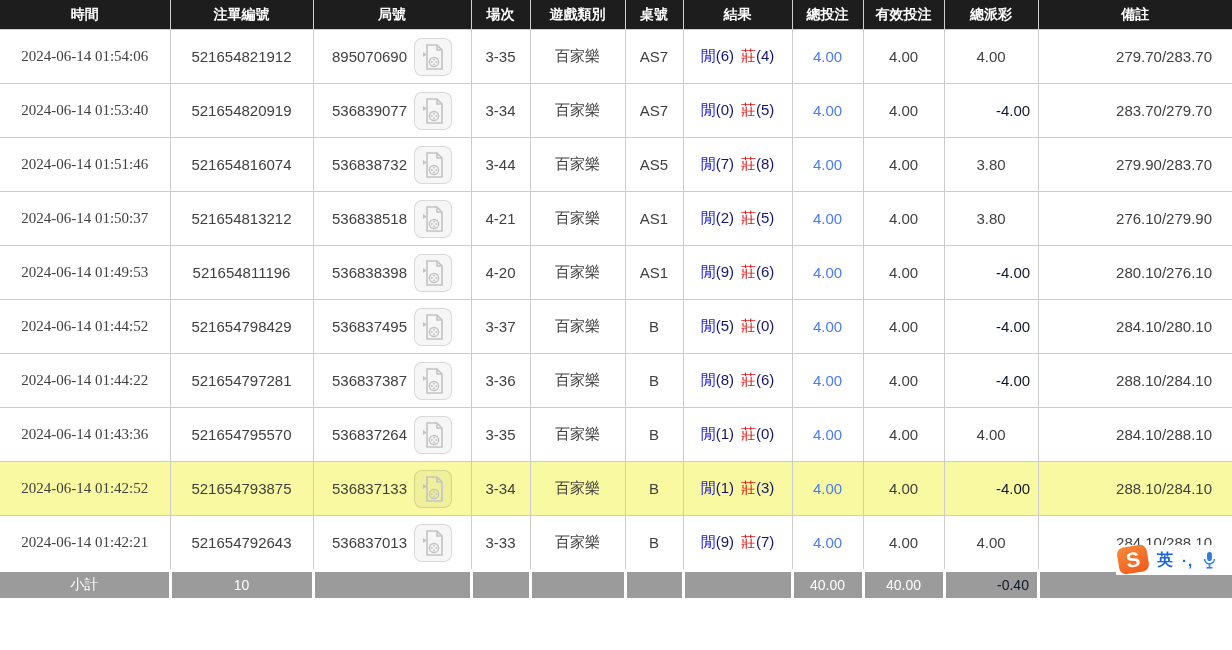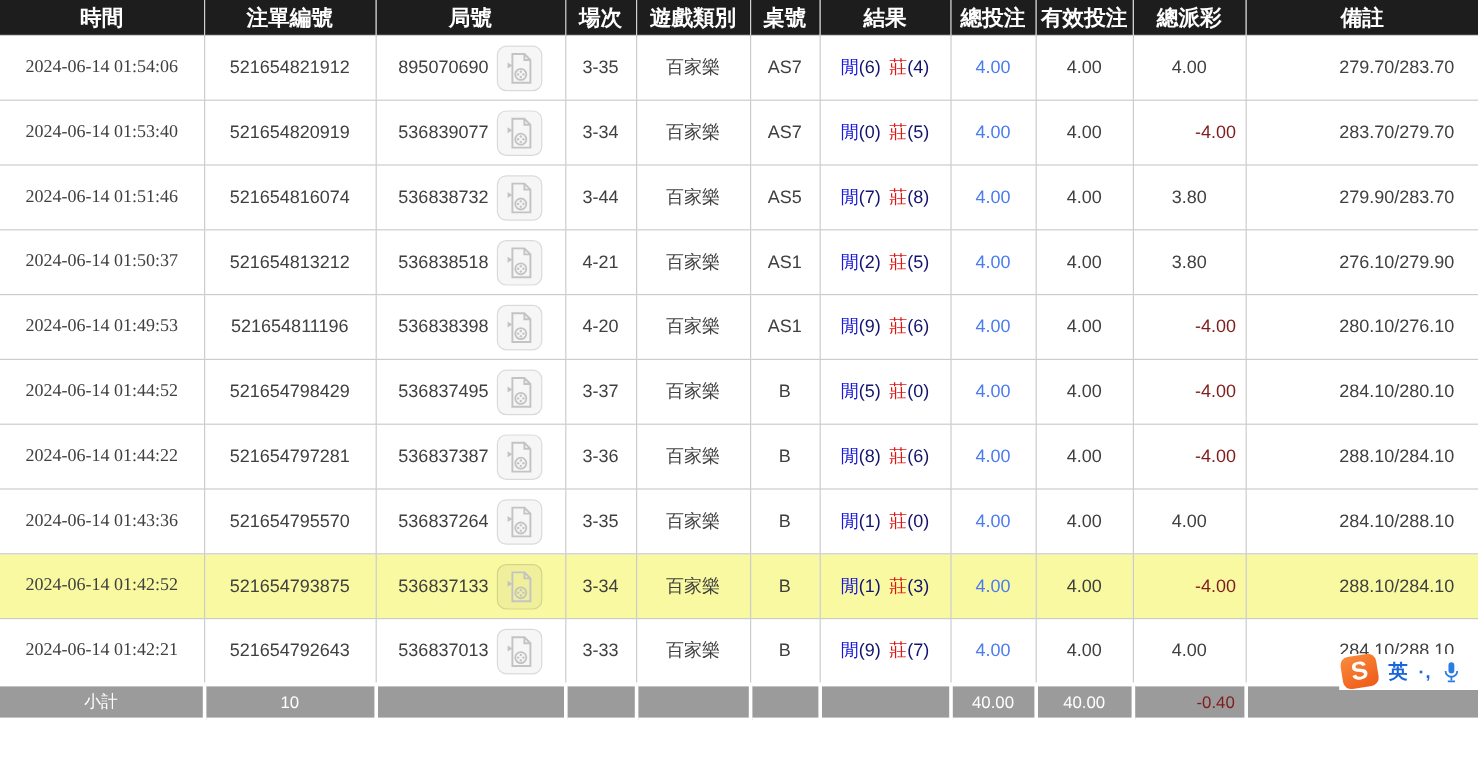--- a/index.html
+++ b/index.html
@@ -2,35 +2,35 @@
 <html><head>
 <meta charset="utf-8">
 <style>
   html,body{margin:0;padding:0;}
   body{
     width:1232px;height:650px;position:relative;overflow:hidden;background:#fff;
     font-family:"Liberation Sans","DejaVu Sans",sans-serif;
   }
   table{border-collapse:collapse;table-layout:fixed;width:1232px;}
   thead th{
-    background:#1d1d1d;color:#fff;font-size:18px;font-weight:bold;height:29px;
+    background:#1d1d1d;color:#fff;font-size:14px;font-weight:bold;height:29px;
     border:1px solid #cfcfcf;border-top:none;padding:0;
   }
   thead th:first-child{border-left:none;}
   thead th:last-child{border-right:none;}
   tbody td{
     height:53px;border:1px solid #cccccc;text-align:center;font-size:15px;
     color:#404040;background:#fff;padding:0;vertical-align:middle;
   }
   tbody td:first-child{border-left:none;font-family:Liberation Serif, serif;}
   tbody td:last-child{border-right:none;}
   tr.hl td{background:#f9f9a2;}
   td.remark{text-align:right;padding-right:20px;}
   td.blue{color:#4a7cf0;}
-  td.neg,tfoot td.neg{color:#7f1d1d;padding-left:44px;}
+  td.neg,tfoot td.neg{color:#0f172a;padding-left:44px;}
   .result .p{color:#1515dd;}
   .result .b{color:#dd1515;margin-left:7px;}
   .result .pv{color:#14146e;}
   .round-wrap{display:inline-flex;align-items:center;gap:7px;}
   .vbtn{
     width:38px;height:38px;border-radius:8px;cursor:pointer;
     background:rgba(0,0,0,0.035);border:1px solid rgba(0,0,0,0.12);
     display:inline-flex;align-items:center;justify-content:center;padding:0;
   }
   .vbtn svg{display:block;}

